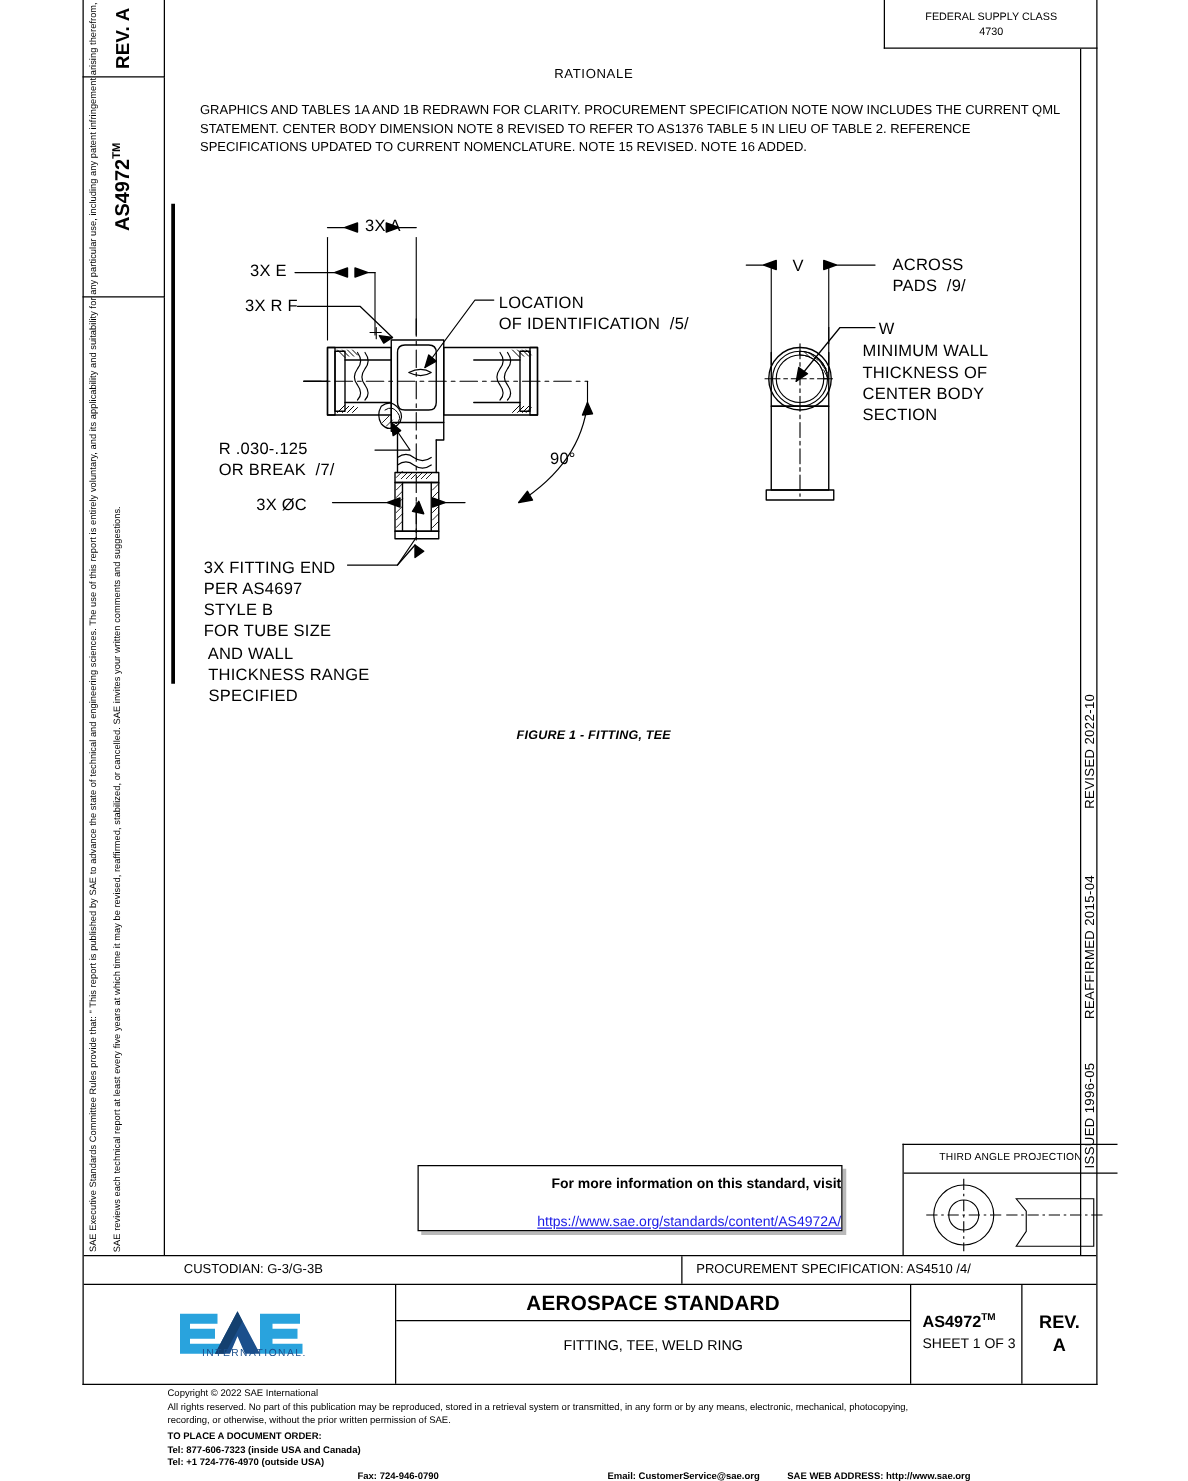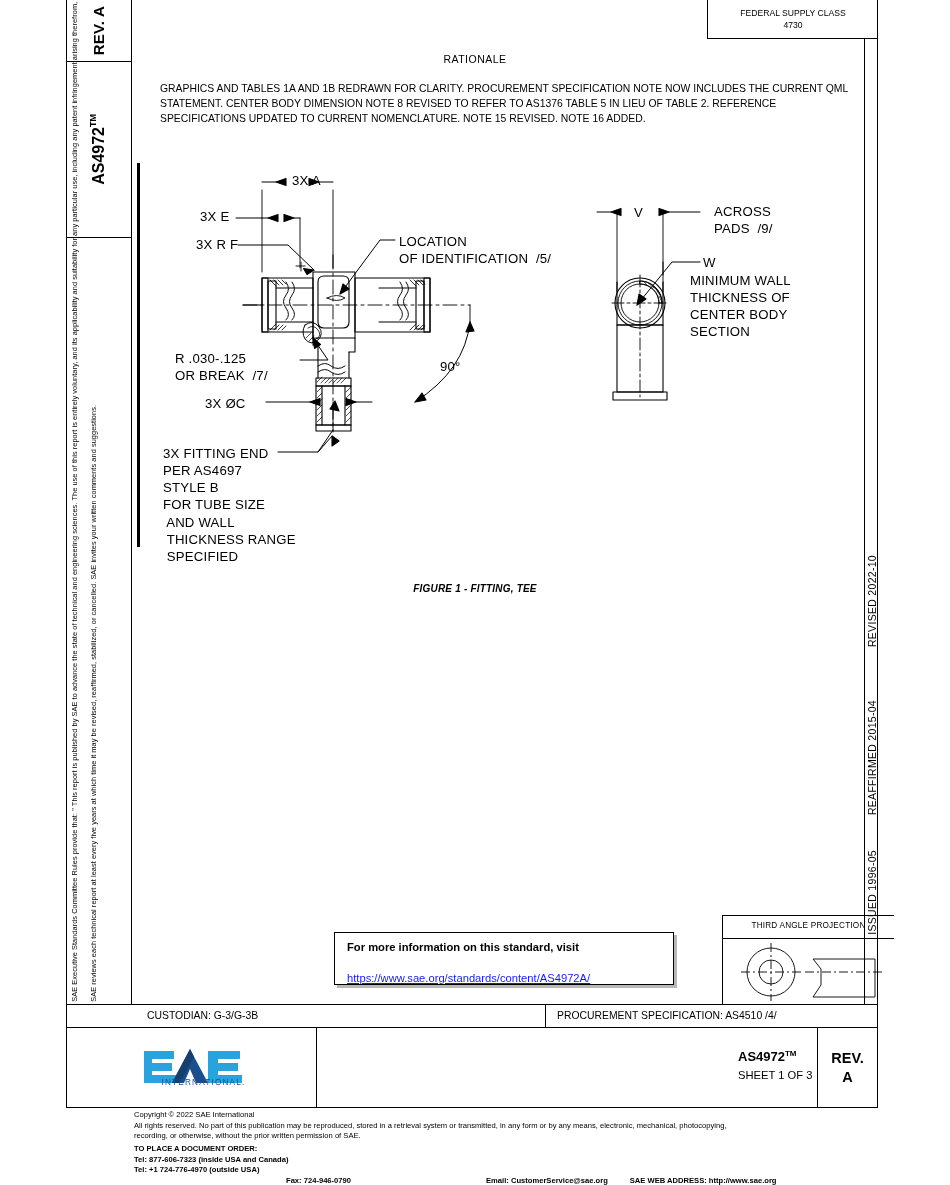--- a/index.html
+++ b/index.html
@@ -140,20 +140,21 @@
 
   
   #info-box {
     left: 334px; top: 932px;
     width: 340px; height: 53px;
     border: 1.6px solid #000;
     box-sizing: border-box;
     background: #fff;
     box-shadow: 3px 3px 0 0 #b9b9b9;
     padding: 8px 0 0 12px;
+    text-align: right;
   }
   #info-line1 { font-size: 11.2px; font-weight: bold; }
   #info-link {
     font-size: 11.2px; color: #1a1ae6; text-decoration: underline;
     display: block; margin-top: 19px;
   }
 
   
   #tap-box {
     left: 694px; top: 915px;
@@ -470,20 +471,25 @@
           <path d="M6 6 h30 v8 h-22 v4 h20 v8 h-20 v4 h24 v8 H6 Z" fill="#29a3dd"></path>
           <path d="M70 6 h32 v8 H80 v4 h20 v8 H80 v4 h24 v8 H70 Z" fill="#29a3dd"></path>
           <path d="M34 38 L52 4 L70 38 H58 L52 24 L46 38 Z" fill="#1b4f8c"></path>
           <path d="M34 38 L52 4 L56 12 L42 38 Z" fill="#14406f"></path>
         </g>
       </svg>
       <div style="position:absolute; left:3px; top:33px; width:105px; text-align:right;
                   font-size:8.2px; font-weight:normal; letter-spacing:1.2px; color:#1b4f8c;">INTERNATIONAL.</div>
     </div>
   </div>
+  <div id="tb-mid" class="tb-cell">
+    <div id="tb-std-title">AEROSPACE STANDARD</div>
+    <div id="tb-mid-rule"></div>
+    <div id="tb-subtitle">FITTING, TEE, WELD RING</div>
+  </div>
   <div id="tb-doc" class="tb-cell">
     <div id="tb-docnum">
       <span>AS4972</span><sup>TM</sup>
     </div>
     <div id="tb-sheet">SHEET 1 OF 3</div>
   </div>
   <div id="tb-rev" class="tb-cell">
     <div id="tb-rev-label" style="white-space:pre;">REV.
 A</div>
   </div>

